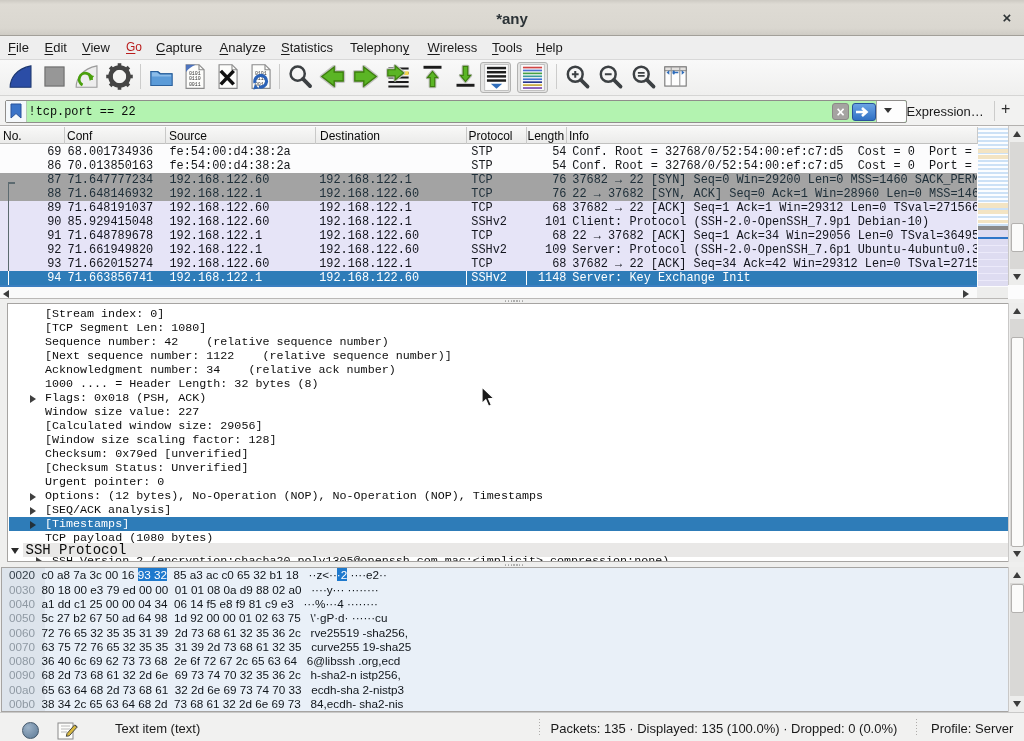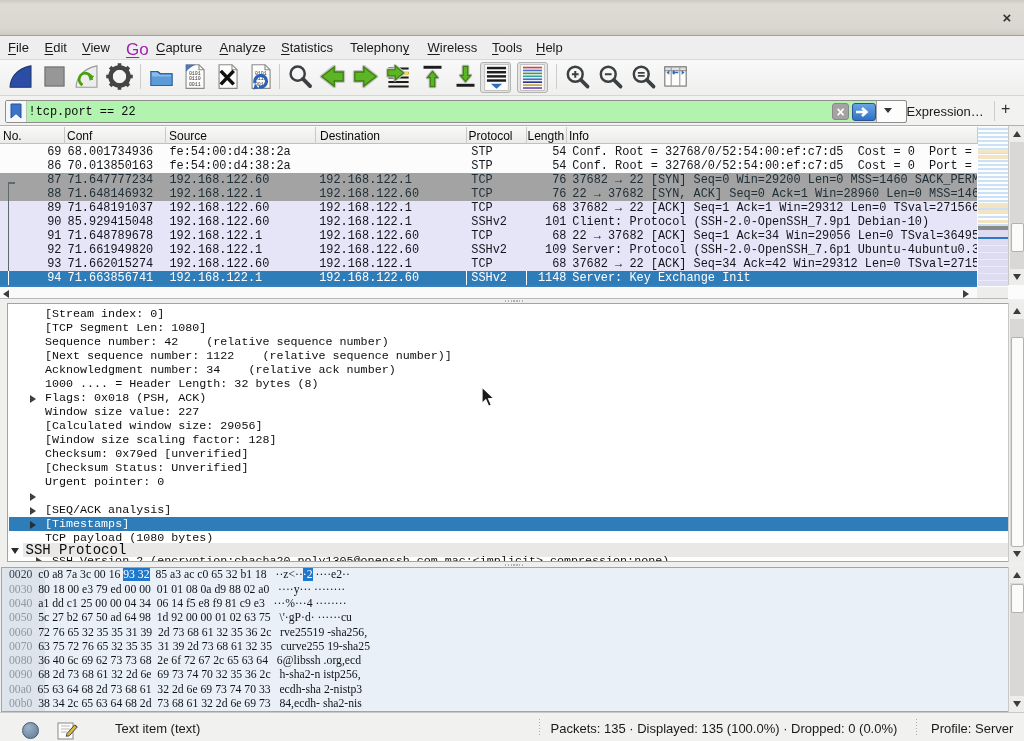--- a/index.html
+++ b/index.html
@@ -6,32 +6,33 @@
 .mono{font-family:"Liberation Mono",monospace}
 .tri-r{width:0;height:0;border-style:solid;border-width:4px 0 4px 6px;border-color:transparent transparent transparent #3f3f3f}
 .tri-d{width:0;height:0;border-style:solid;border-width:6px 4px 0 4px;border-color:#2a2a2a transparent transparent transparent}
 .sb{background:#ededec;border-left:1px solid #c9c8c7}
 .sb-tr{background:#d9d8d6}
 .sb-th{background:#fbfbfa;border:1px solid #b3b1af;border-radius:2px}
 .arr-u{width:0;height:0;border-style:solid;border-width:0 4.5px 6px 4.5px;border-color:transparent transparent #3d3d3d transparent}
 .arr-d{width:0;height:0;border-style:solid;border-width:6px 4.5px 0 4.5px;border-color:#3d3d3d transparent transparent transparent}
 .arr-l{width:0;height:0;border-style:solid;border-width:4.5px 6px 4.5px 0;border-color:transparent #3d3d3d transparent transparent}
 .arr-rr{width:0;height:0;border-style:solid;border-width:4.5px 0 4.5px 6px;border-color:transparent transparent transparent #3d3d3d}
-pre{font-family:Liberation Serif, serif;white-space:pre}
+pre{font-family:Liberation Sans, sans-serif;white-space:pre}
 </style></head><body>
 
 <div class="ab" style="left:0;top:0;width:1024px;height:36px;background:linear-gradient(#cdcac3,#dedbd4 12%,#dad7d0 80%,#cfccc5);border-bottom:1px solid #a29f99">
+<div class="ab" style="left:0;top:10px;width:1024px;text-align:center;font-size:15px;font-weight:bold;color:#2b3236">*any</div>
 <div class="ab" style="left:997px;top:8px;width:20px;height:20px;font-size:15px;font-weight:bold;color:#2e3436;text-align:center;line-height:20px">×</div>
 </div>
 
 <div class="ab" style="left:0;top:37px;width:1024px;height:23px;background:#eeeeee;border-bottom:1px solid #d8d8d8">
 <span class="ab" style="left:8px;top:3px;font-size:13px;color:#1a1a1a"><span style="text-decoration:underline;text-underline-offset:2px">F</span>ile</span>
 <span class="ab" style="left:44.5px;top:3px;font-size:13px;color:#1a1a1a"><span style="text-decoration:underline;text-underline-offset:2px">E</span>dit</span>
 <span class="ab" style="left:82px;top:3px;font-size:13px;color:#1a1a1a"><span style="text-decoration:underline;text-underline-offset:2px">V</span>iew</span>
-<span class="ab" style="left:126px;top:3px;font-size:17px;color:#a21caf"><span style="text-decoration:underline;text-underline-offset:2px">G</span>o</span>
+<span class="ab" style="left:126px;top:3px;font-size:12px;color:#b91c1c"><span style="text-decoration:underline;text-underline-offset:2px">G</span>o</span>
 <span class="ab" style="left:156px;top:3px;font-size:13px;color:#1a1a1a"><span style="text-decoration:underline;text-underline-offset:2px">C</span>apture</span>
 <span class="ab" style="left:219.5px;top:3px;font-size:13px;color:#1a1a1a"><span style="text-decoration:underline;text-underline-offset:2px">A</span>nalyze</span>
 <span class="ab" style="left:281px;top:3px;font-size:13px;color:#1a1a1a"><span style="text-decoration:underline;text-underline-offset:2px">S</span>tatistics</span>
 <span class="ab" style="left:350px;top:3px;font-size:13px;color:#1a1a1a">Telephon<span style="text-decoration:underline;text-underline-offset:2px">y</span></span>
 <span class="ab" style="left:427.5px;top:3px;font-size:13px;color:#1a1a1a"><span style="text-decoration:underline;text-underline-offset:2px">W</span>ireless</span>
 <span class="ab" style="left:492px;top:3px;font-size:13px;color:#1a1a1a"><span style="text-decoration:underline;text-underline-offset:2px">T</span>ools</span>
 <span class="ab" style="left:536px;top:3px;font-size:13px;color:#1a1a1a"><span style="text-decoration:underline;text-underline-offset:2px">H</span>elp</span>
 </div>
 <div class="ab" style="left:0;top:60px;width:1024px;height:35px;background:linear-gradient(#f9f9f9,#efefee)">
 <div class="ab" style="left:7px;top:3px;width:27px;height:27px"><svg width="27" height="27" viewBox="0 0 24 24">
@@ -342,20 +343,21 @@
 <div class="ab mono" style="left:37px;top:73.3px;font-size:11.7px;line-height:14.0px;color:#0d0d0d;white-space:pre">1000 .... = Header Length: 32 bytes (8)</div>
 <div class="ab tri-r" style="left:21.5px;top:90.5px;border-left-color:#3f3f3f"></div>
 <div class="ab mono" style="left:37px;top:87.3px;font-size:11.7px;line-height:14.0px;color:#0d0d0d;white-space:pre">Flags: 0x018 (PSH, ACK)</div>
 <div class="ab mono" style="left:37px;top:101.3px;font-size:11.7px;line-height:14.0px;color:#0d0d0d;white-space:pre">Window size value: 227</div>
 <div class="ab mono" style="left:37px;top:115.3px;font-size:11.7px;line-height:14.0px;color:#0d0d0d;white-space:pre">[Calculated window size: 29056]</div>
 <div class="ab mono" style="left:37px;top:129.3px;font-size:11.7px;line-height:14.0px;color:#0d0d0d;white-space:pre">[Window size scaling factor: 128]</div>
 <div class="ab mono" style="left:37px;top:143.3px;font-size:11.7px;line-height:14.0px;color:#0d0d0d;white-space:pre">Checksum: 0x79ed [unverified]</div>
 <div class="ab mono" style="left:37px;top:157.3px;font-size:11.7px;line-height:14.0px;color:#0d0d0d;white-space:pre">[Checksum Status: Unverified]</div>
 <div class="ab mono" style="left:37px;top:171.3px;font-size:11.7px;line-height:14.0px;color:#0d0d0d;white-space:pre">Urgent pointer: 0</div>
 <div class="ab tri-r" style="left:21.5px;top:188.5px;border-left-color:#3f3f3f"></div>
+<div class="ab mono" style="left:37px;top:185.3px;font-size:11.7px;line-height:14.0px;color:#0d0d0d;white-space:pre">Options: (12 bytes), No-Operation (NOP), No-Operation (NOP), Timestamps</div>
 <div class="ab tri-r" style="left:21.5px;top:202.5px;border-left-color:#3f3f3f"></div>
 <div class="ab mono" style="left:37px;top:199.3px;font-size:11.7px;line-height:14.0px;color:#0d0d0d;white-space:pre">[SEQ/ACK analysis]</div>
 <div class="ab" style="left:1px;top:213.3px;width:1000px;height:14.0px;background:#2e7cb8"></div>
 <div class="ab tri-r" style="left:21.5px;top:216.5px;border-left-color:#22303a"></div>
 <div class="ab mono" style="left:37px;top:213.3px;font-size:11.7px;line-height:14.0px;color:#ffffff;white-space:pre">[Timestamps]</div>
 <div class="ab mono" style="left:37px;top:227.3px;font-size:11.7px;line-height:14.0px;color:#0d0d0d;white-space:pre">TCP payload (1080 bytes)</div>
 <div class="ab" style="left:15px;top:239.2px;width:986px;height:14.0px;background:#e9e8e7"></div>
 <div class="ab tri-d" style="left:2.5px;top:243.7px"></div>
 <div class="ab mono" style="left:17.5px;top:239.2px;font-size:14px;line-height:14.0px;color:#0d0d0d;white-space:pre">SSH Protocol</div>
 <div class="ab tri-r" style="left:28px;top:253.2px;border-left-color:#3f3f3f"></div>

